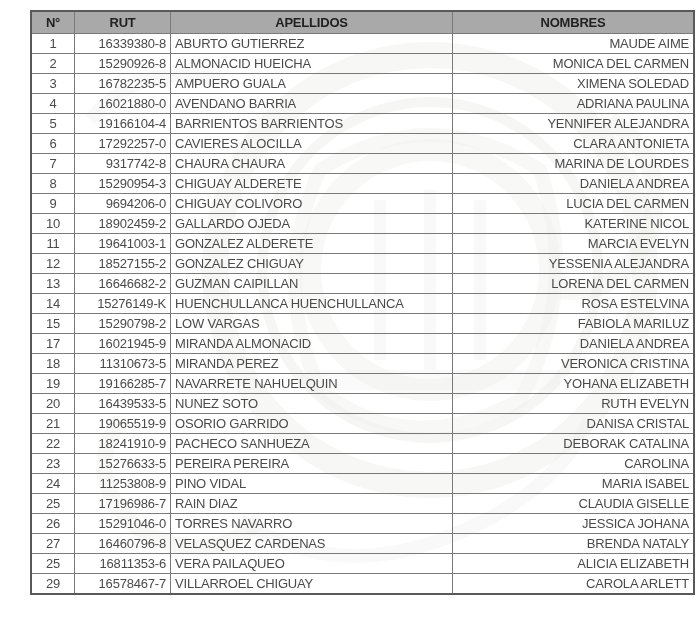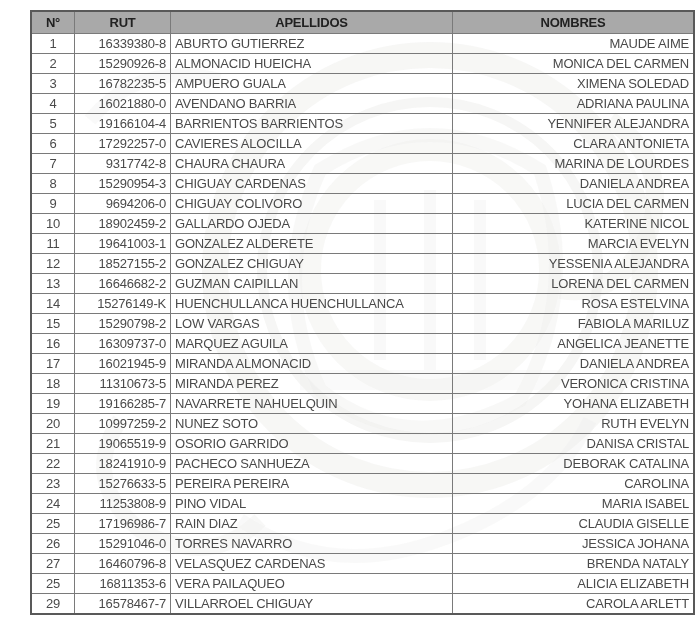--- a/index.html
+++ b/index.html
@@ -125,21 +125,21 @@
         </tr>
         <tr>
           <td class="col-n">7</td>
           <td class="col-rut">9317742-8</td>
           <td class="col-apellidos">CHAURA CHAURA</td>
           <td class="col-nombres">MARINA DE LOURDES</td>
         </tr>
         <tr>
           <td class="col-n">8</td>
           <td class="col-rut">15290954-3</td>
-          <td class="col-apellidos">CHIGUAY CARDENAS</td>
+          <td class="col-apellidos">CHIGUAY ALDERETE</td>
           <td class="col-nombres">DANIELA ANDREA</td>
         </tr>
         <tr>
           <td class="col-n">9</td>
           <td class="col-rut">9694206-0</td>
           <td class="col-apellidos">CHIGUAY COLIVORO</td>
           <td class="col-nombres">LUCIA DEL CARMEN</td>
         </tr>
         <tr>
           <td class="col-n">10</td>
@@ -171,46 +171,40 @@
           <td class="col-apellidos">HUENCHULLANCA HUENCHULLANCA</td>
           <td class="col-nombres">ROSA ESTELVINA</td>
         </tr>
         <tr>
           <td class="col-n">15</td>
           <td class="col-rut">15290798-2</td>
           <td class="col-apellidos">LOW VARGAS</td>
           <td class="col-nombres">FABIOLA MARILUZ</td>
         </tr>
         <tr>
-          <td class="col-n">16</td>
-          <td class="col-rut">16309737-0</td>
-          <td class="col-apellidos">MARQUEZ AGUILA</td>
-          <td class="col-nombres">ANGELICA JEANETTE</td>
-        </tr>
-        <tr>
           <td class="col-n">17</td>
           <td class="col-rut">16021945-9</td>
           <td class="col-apellidos">MIRANDA ALMONACID</td>
           <td class="col-nombres">DANIELA ANDREA</td>
         </tr>
         <tr>
           <td class="col-n">18</td>
           <td class="col-rut">11310673-5</td>
           <td class="col-apellidos">MIRANDA PEREZ</td>
           <td class="col-nombres">VERONICA CRISTINA</td>
         </tr>
         <tr>
           <td class="col-n">19</td>
           <td class="col-rut">19166285-7</td>
           <td class="col-apellidos">NAVARRETE NAHUELQUIN</td>
           <td class="col-nombres">YOHANA ELIZABETH</td>
         </tr>
         <tr>
           <td class="col-n">20</td>
-          <td class="col-rut">10997259-2</td>
+          <td class="col-rut">16439533-5</td>
           <td class="col-apellidos">NUNEZ SOTO</td>
           <td class="col-nombres">RUTH EVELYN</td>
         </tr>
         <tr>
           <td class="col-n">21</td>
           <td class="col-rut">19065519-9</td>
           <td class="col-apellidos">OSORIO GARRIDO</td>
           <td class="col-nombres">DANISA CRISTAL</td>
         </tr>
         <tr>

